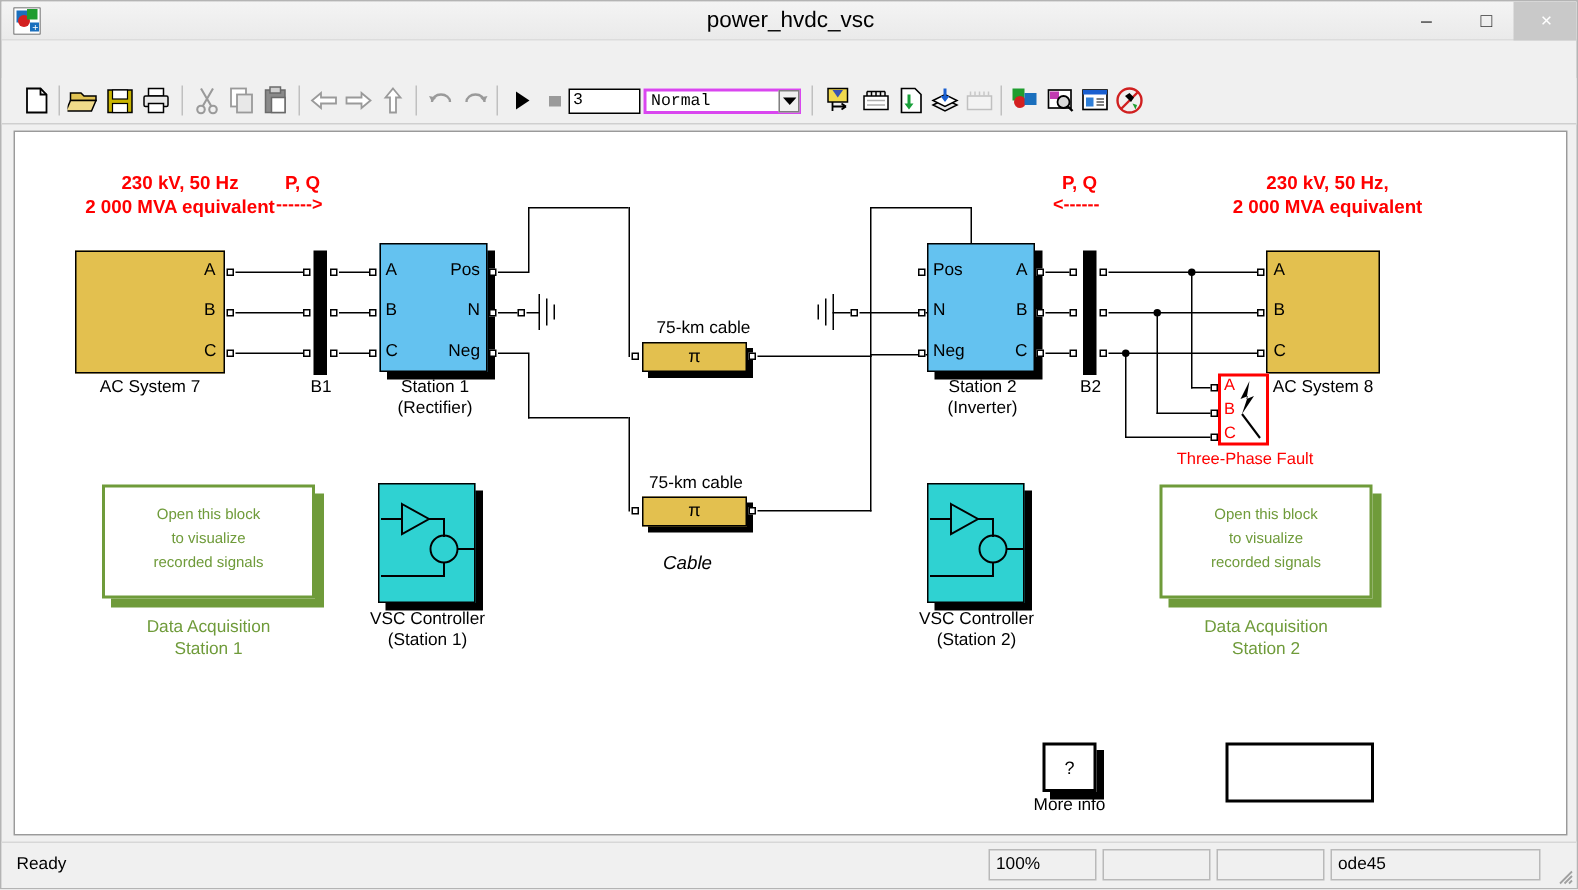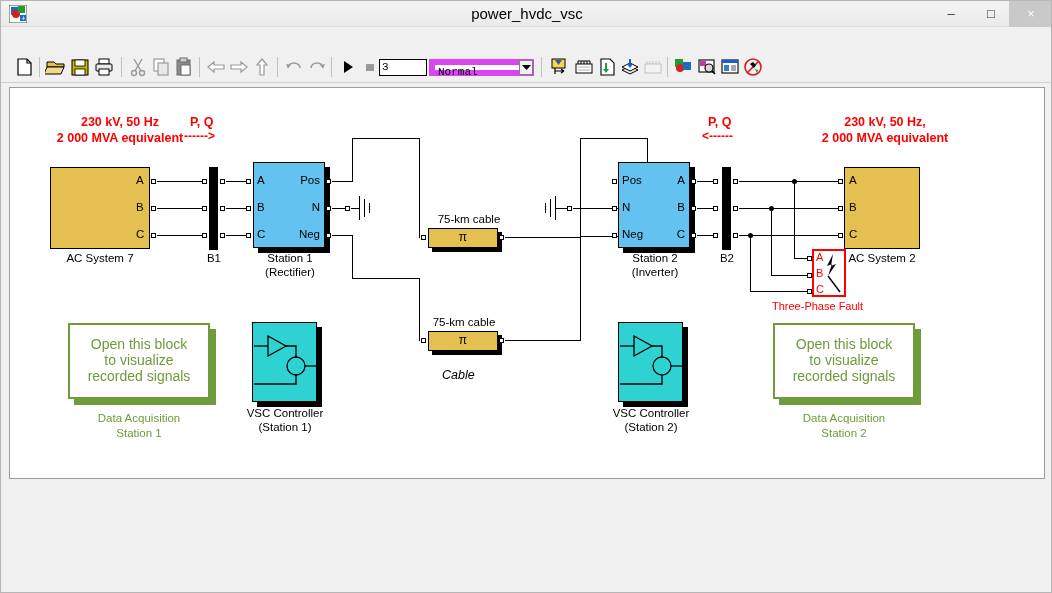--- a/index.html
+++ b/index.html
@@ -60,34 +60,34 @@
     background: #c0c0c0;
   }
   #simtime {
     position: absolute; top: 7px; left: 378px; width: 48px; height: 17px;
     background: #fff; border: 1px solid #000;
     font-family: "Liberation Mono", monospace; font-size: 11px;
     line-height: 15px; padding-left: 2px; color: #000;
   }
   #simmode {
     position: absolute; top: 7px; left: 428px; width: 105px; height: 17px;
-    background: #fff; border: 6px solid #d946ef;
+    background: #fff; border: 2px solid #d946ef;
     font-family: "Liberation Mono", monospace; font-size: 11px;
     line-height: 15px; padding-left: 3px; color: #000;
   }
   #simmode-arrow {
     position: absolute; top: 8px; left: 518px; width: 14px; height: 15px;
     background: #f0f0f0; border: 1px solid #808080;
     display: flex; align-items: center; justify-content: center;
   }
 
   
   #canvas {
     position: absolute; left: 8px; top: 86px;
-    width: 1036px; height: 392px;
+    width: 1036px; height: 470px;
     background: #ffffff; border: 1px solid #9a9a9a;
     overflow: hidden;
   }
 
   
   .n { position: absolute; }
 
   
   .shadow { position: absolute; background: #000; }
 
@@ -135,37 +135,37 @@
   .ann-italic {
     position: absolute; color: #000; font-style: italic; font-size: 12.5px;
   }
 
   
   .daq-box {
     position: absolute; background: #fff; border: 2px solid #6f9b3a;
   }
   .daq-shadow { position: absolute; background: #6f9b3a; }
   .daq-text {
-    position: absolute; color: #6f9b3a; font-size: 14px;
+    position: absolute; color: #6f9b3a; font-size: 10px;
     text-align: center; line-height: 16px; white-space: pre-line;
   }
   .daq-cap {
     position: absolute; color: #6f9b3a; font-size: 11.5px;
     text-align: center; line-height: 15px; white-space: pre-line;
   }
 
   
   .fault-box {
     position: absolute; background: #fff; border: 2px solid #ff0000;
   }
   .fault-lbl {
     position: absolute; color: #ff0000; font-size: 11px;
   }
   .fault-cap {
-    position: absolute; color: #ff0000; font-size: 11px; 
+    position: absolute; color: #ff0000; font-size: 11px; text-align: center;
   }
 
   
   .disc-box {
     position: absolute; background: #fff; border: 2px solid #000;
   }
   .disc-text {
     position: absolute; color: #0000ff; font-size: 11px;
     text-align: center; line-height: 15px; white-space: pre-line;
   }
@@ -576,21 +576,21 @@
     <div class="wv" style="left:740px; top:147px; height:57px;"></div>
     <div class="wh" style="left:740px; top:203px; width:59px;"></div>
     <div class="pt" style="left:797px; top:168px;"></div>
     <div class="pt" style="left:797px; top:185px;"></div>
     <div class="pt" style="left:797px; top:201px;"></div>
 
     <div class="blk blk-yellow" style="left:834px; top:79px; width:76px; height:82px;"></div>
     <div class="port-lbl" style="left:839px; top:86px;">A</div>
     <div class="port-lbl" style="left:839px; top:113px;">B</div>
     <div class="port-lbl" style="left:839px; top:140px;">C</div>
-    <div class="blk-caption" style="left:826px; top:163px; width:92px;">AC System 2</div>
+    <div class="blk-caption" style="left:826px; top:163px; width:92px;">AC System 8</div>
 
     <div class="fault-box" style="left:802px; top:161px; width:34px; height:48px;"></div>
     <div class="fault-lbl" style="left:806px; top:163px;">A</div>
     <div class="fault-lbl" style="left:806px; top:179px;">B</div>
     <div class="fault-lbl" style="left:806px; top:195px;">C</div>
     <div class="n" style="left:814px; top:164px; width:24px; height:44px;">
       <svg width="24" height="44" viewBox="0 0 24 44">
         <path d="M9 2 L3 14 L8 12 L4 24 L12 12 L7 14 z" fill="#000"></path>
         <path d="M4 24 L16 40" stroke="#000" stroke-width="1.4" fill="none"></path>
       </svg>
@@ -647,14 +647,26 @@
     <div class="mi-shadow" style="left:690px; top:412px; width:36px; height:33px;"></div>
     <div class="mi-box" style="left:685px; top:407px; width:36px; height:33px;">
       <div class="mi-q" style="top:8px;">?</div>
     </div>
     <div class="mi-cap" style="left:661px; top:443px; width:84px;">More info</div>
 
     <div class="disc-box" style="left:807px; top:407px; width:99px; height:40px;"></div>
 
   </div>
 
+  <div id="statusbar">
+    <div id="sb-ready">Ready</div>
+    <div class="sb-panel" id="sb-zoom">100%</div>
+    <div class="sb-panel" id="sb-p2"></div>
+    <div class="sb-panel" id="sb-p3"></div>
+    <div class="sb-panel" id="sb-solver">ode45</div>
+    <div id="grip">
+      <svg width="12" height="12" viewBox="0 0 12 12">
+        <path d="M11 3 L3 11 M11 6 L6 11 M11 9 L9 11" stroke="#a0a0a0" stroke-width="1.2"></path>
+      </svg>
+    </div>
+  </div>
 
 </div>
 
 </body></html>

